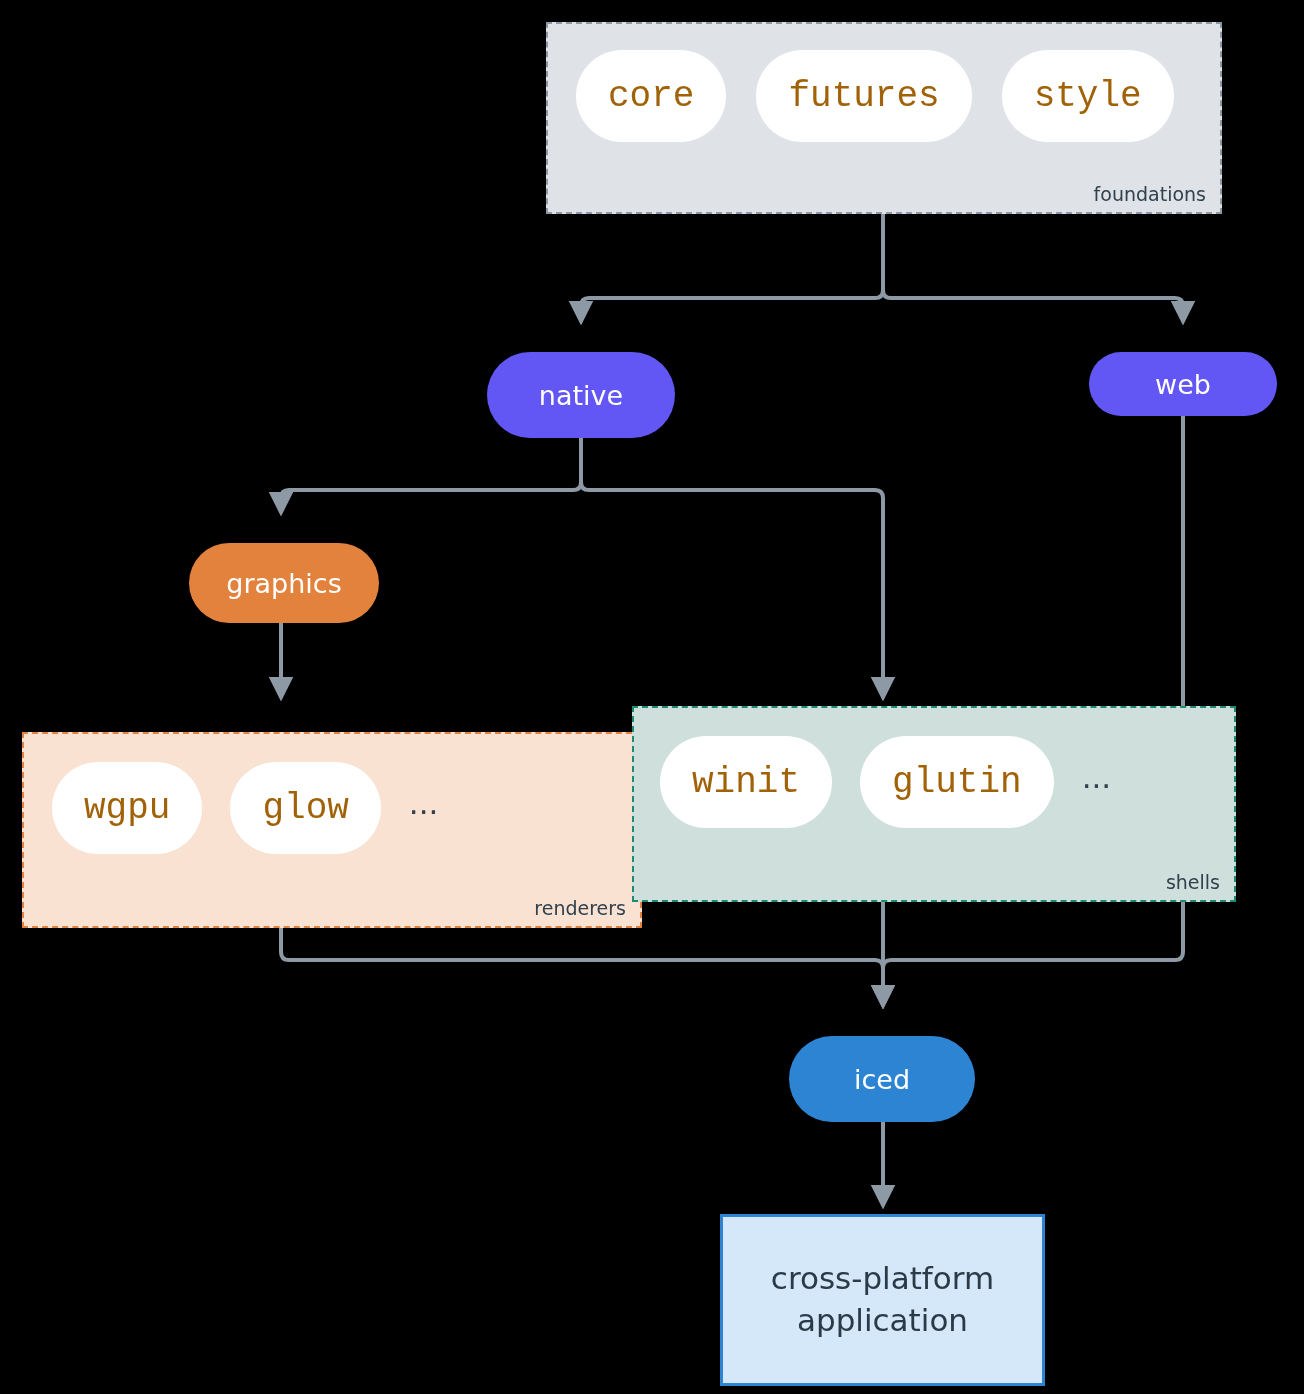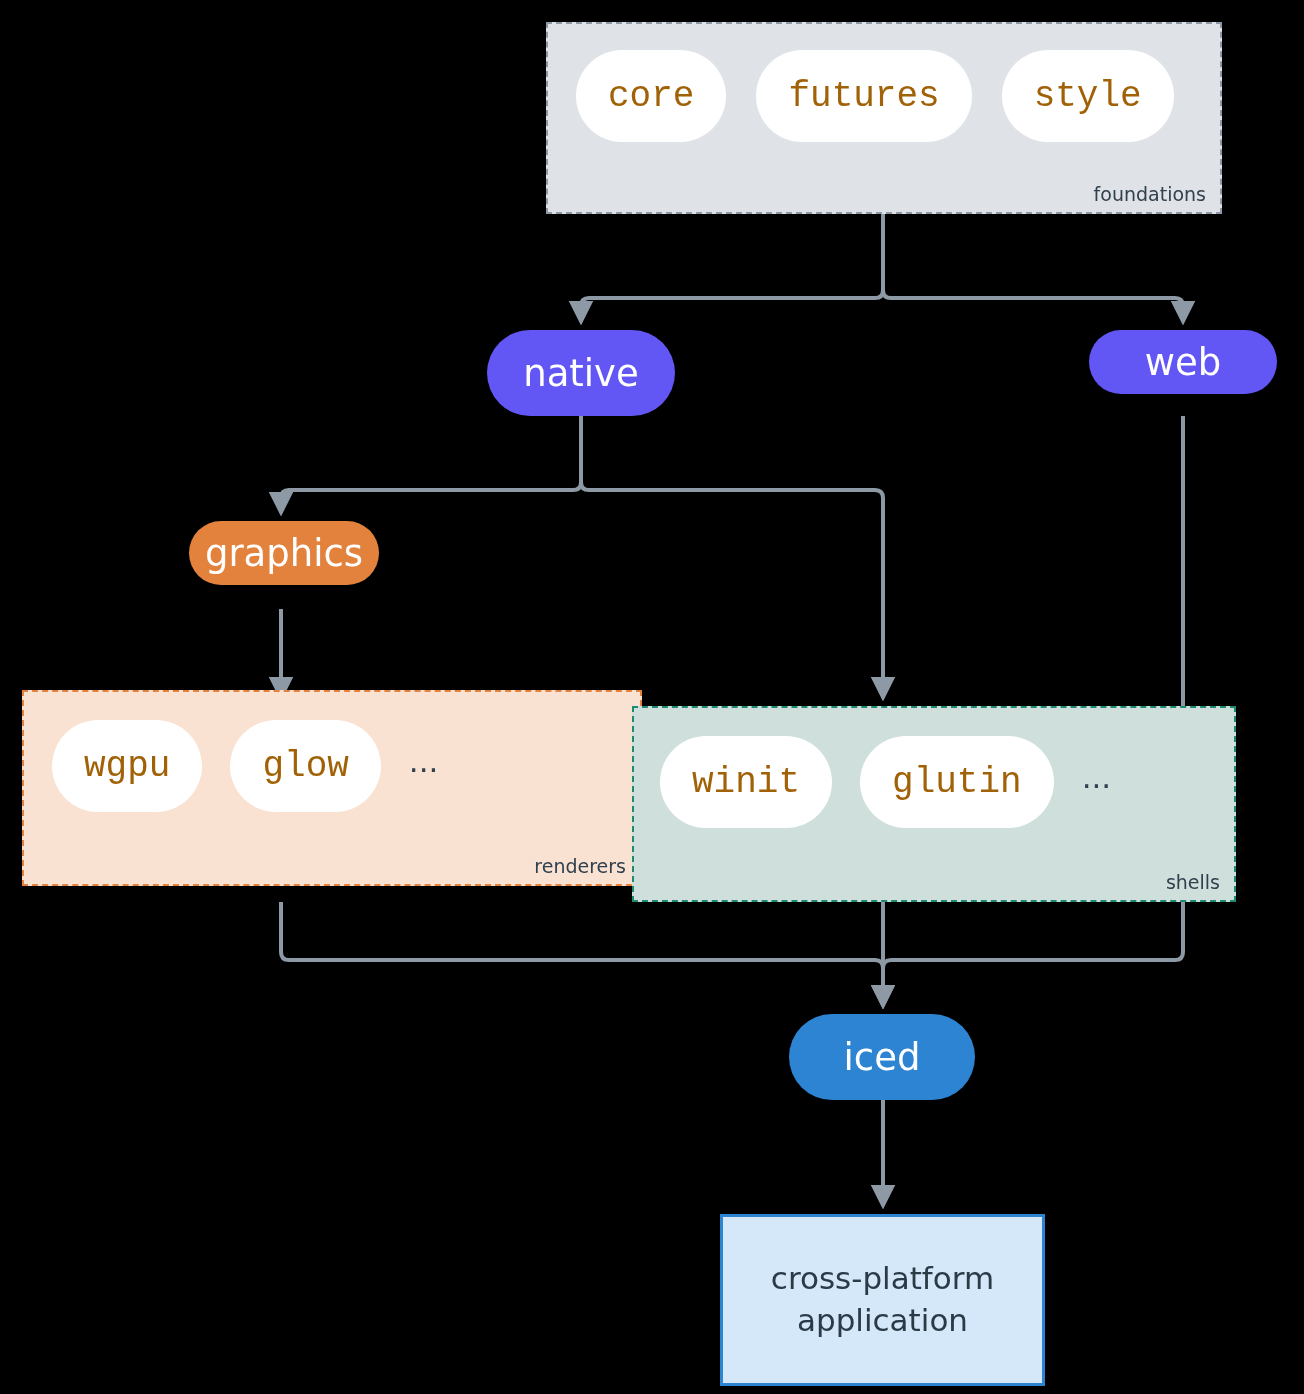--- a/index.html
+++ b/index.html
@@ -69,44 +69,45 @@
     font-size: 31px;
     color: #31404d;
     line-height: 1;
     padding-bottom: 10px;
   }
 
   #grp-foundations { left: 546px; top: 22px; width: 676px; height: 192px;
     background: #dfe3e7; border-color: #8d9aa6; }
   #grp-foundations .group-items { left: 28px; top: 26px; gap: 30px; }
 
-  #grp-renderers { left: 22px; top: 690px; width: 620px; height: 196px;
+  #grp-renderers { left: 22px; top: 732px; width: 620px; height: 196px;
     background: #fae2d3; border-color: #e2823c; }
   #grp-renderers .group-items { left: 28px; top: 28px; }
   #grp-renderers .group-label { color: #31404d; }
 
   #grp-shells { left: 632px; top: 706px; width: 604px; height: 196px;
     background: #cfdfdb; border-color: #1f8a72; }
   #grp-shells .group-items { left: 26px; top: 28px; }
 
   
   .pill {
     position: absolute;
     display: flex;
     align-items: center;
     justify-content: center;
     border-radius: 46px;
     color: #ffffff;
-    font-size: 37px;
+    font-size: 27px;
     white-space: nowrap;
     box-sizing: border-box;
+    margin-top: 22px;
   }
   #node-native { left: 487px; top: 330px; width: 188px; height: 86px; background: #6257f5; }
   #node-web    { left: 1089px; top: 330px; width: 188px; height: 64px; background: #6257f5; }
-  #node-graphics { left: 189px; top: 521px; width: 190px; height: 64px; background: #e2823c; }
+  #node-graphics { left: 189px; top: 521px; width: 190px; height: 80px; background: #e2823c; }
   #node-iced   { left: 789px; top: 1014px; width: 186px; height: 86px; background: #2c84d3; }
 
   
   #node-app {
     position: absolute;
     left: 720px;
     top: 1214px;
     width: 325px;
     height: 172px;
     background: #d5e8f9;

